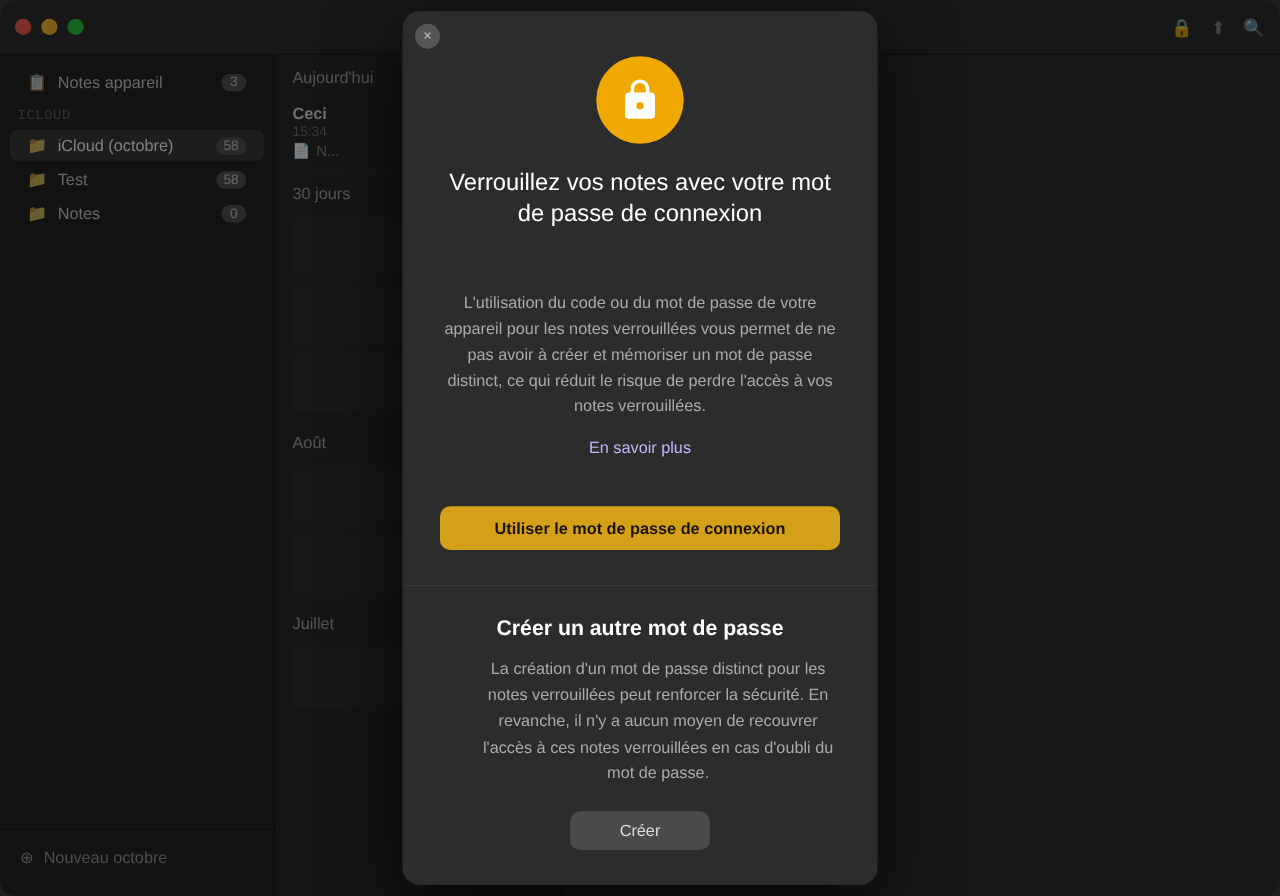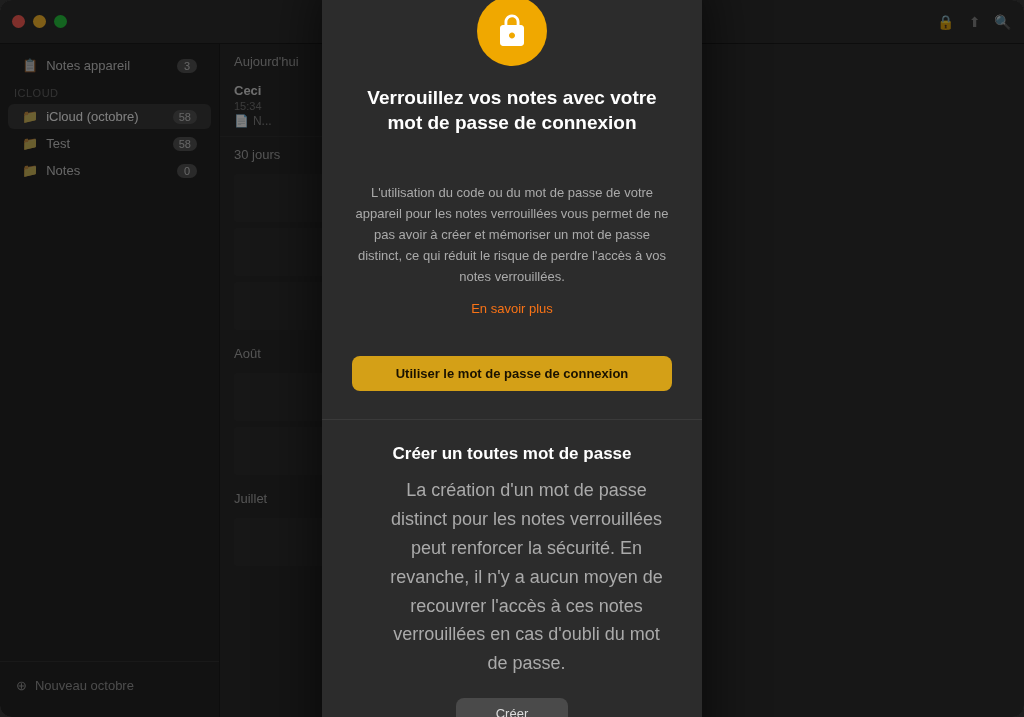--- a/index.html
+++ b/index.html
@@ -124,20 +124,21 @@
       text-align: center;
     }
 
     .sidebar-section-label {
       font-size: 11px;
       color: #666;
       padding: 8px 14px 4px;
       font-weight: 500;
       text-transform: uppercase;
       letter-spacing: 0.5px;
+      font-family: Liberation Mono, monospace;
     }
 
     .sidebar-bottom {
       margin-top: auto;
       padding: 10px 8px;
       border-top: 1px solid #333;
     }
 
     .new-folder-btn {
       display: flex;
@@ -292,37 +293,37 @@
     }
 
     .lock-icon-circle svg {
       width: 36px;
       height: 36px;
       fill: white;
     }
 
     .modal-title {
       font-size: 19px;
-      font-weight: bold;
+      font-weight: normal;
       color: #ffffff;
       line-height: 1.3;
       margin-bottom: 14px;
     }
 
     .modal-description {
       font-size: 13px;
       color: #aaa;
       line-height: 1.6;
       margin-bottom: 14px;
       margin-top: 48px;
     }
 
     .modal-link {
       font-size: 13px;
-      color: #f97316;
+      color: #c4b5fd;
       cursor: pointer;
       margin-bottom: 20px;
       display: block;
     }
 
     .modal-primary-btn {
       background: #d4a017;
       border: none;
       border-radius: 8px;
       padding: 10px 20px;
@@ -341,21 +342,21 @@
     }
 
     .modal-section-title {
       font-size: 17px;
       font-weight: bold;
       color: #ffffff;
       margin-bottom: 12px;
     }
 
     .modal-section-desc {
-      font-size: 18px;
+      font-size: 13px;
       color: #aaa;
       line-height: 1.6;
       margin-bottom: 20px;
       margin-left: 29px;
     }
 
     .modal-secondary-btn {
       background: #4a4a4a;
       border: none;
       border-radius: 8px;
@@ -495,21 +496,21 @@
           </svg>
         </div>
 
         <div class="modal-title">Verrouillez vos notes avec votre mot de passe de connexion</div>
         <div class="modal-description">L'utilisation du code ou du mot de passe de votre appareil pour les notes verrouillées vous permet de ne pas avoir à créer et mémoriser un mot de passe distinct, ce qui réduit le risque de perdre l'accès à vos notes verrouillées.</div>
         <a class="modal-link">En savoir plus</a>
         <button class="modal-primary-btn">Utiliser le mot de passe de connexion</button>
       </div>
 
       <div class="modal-bottom">
-        <div class="modal-section-title">Créer un toutes mot de passe</div>
+        <div class="modal-section-title">Créer un autre mot de passe</div>
         <div class="modal-section-desc">La création d'un mot de passe distinct pour les notes verrouillées peut renforcer la sécurité. En revanche, il n'y a aucun moyen de recouvrer l'accès à ces notes verrouillées en cas d'oubli du mot de passe.</div>
         <button class="modal-secondary-btn">Créer</button>
       </div>
 
     </div>
   </div>
 
 </div>
 
 </body></html>

